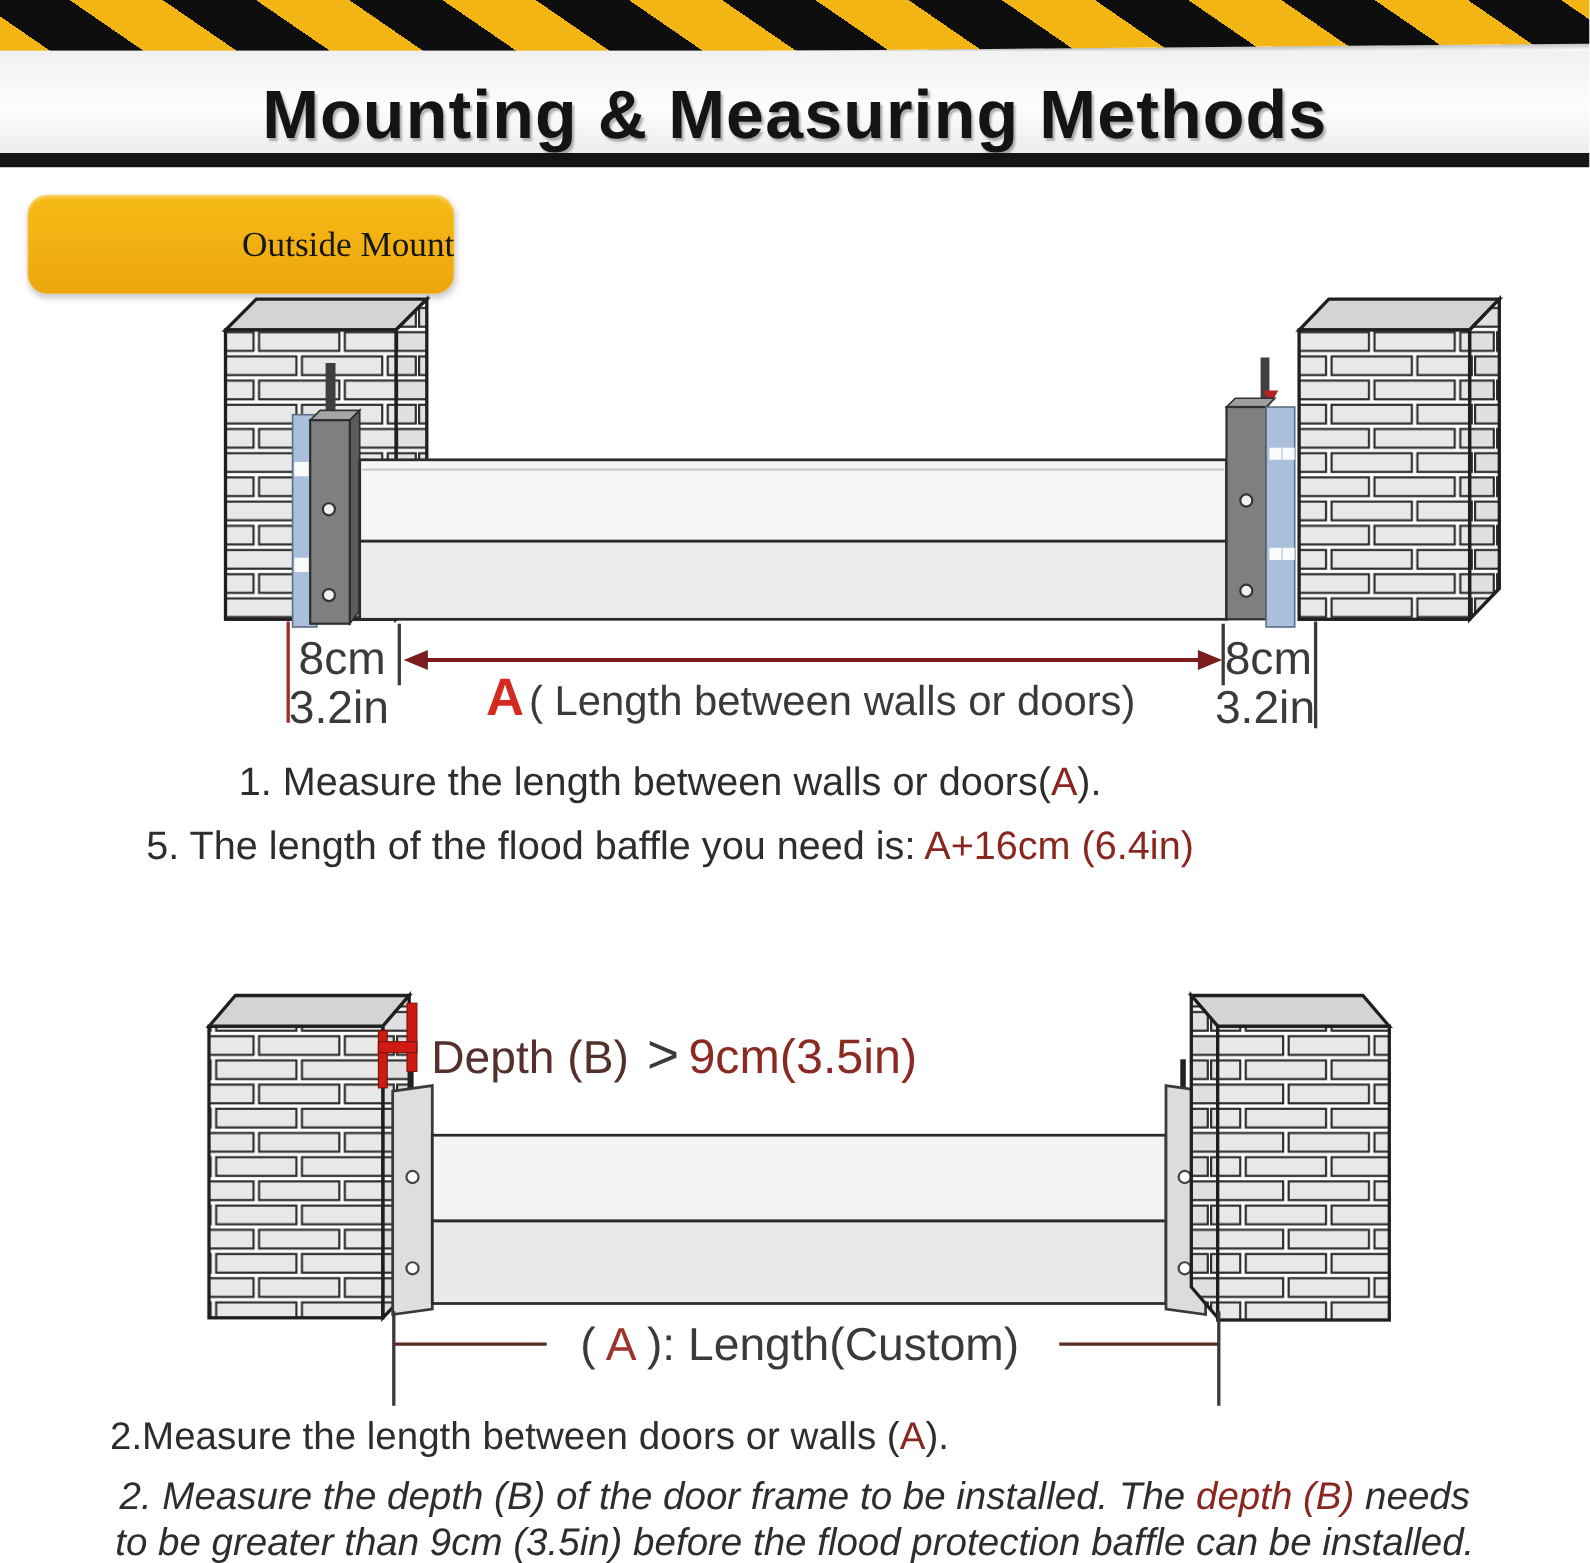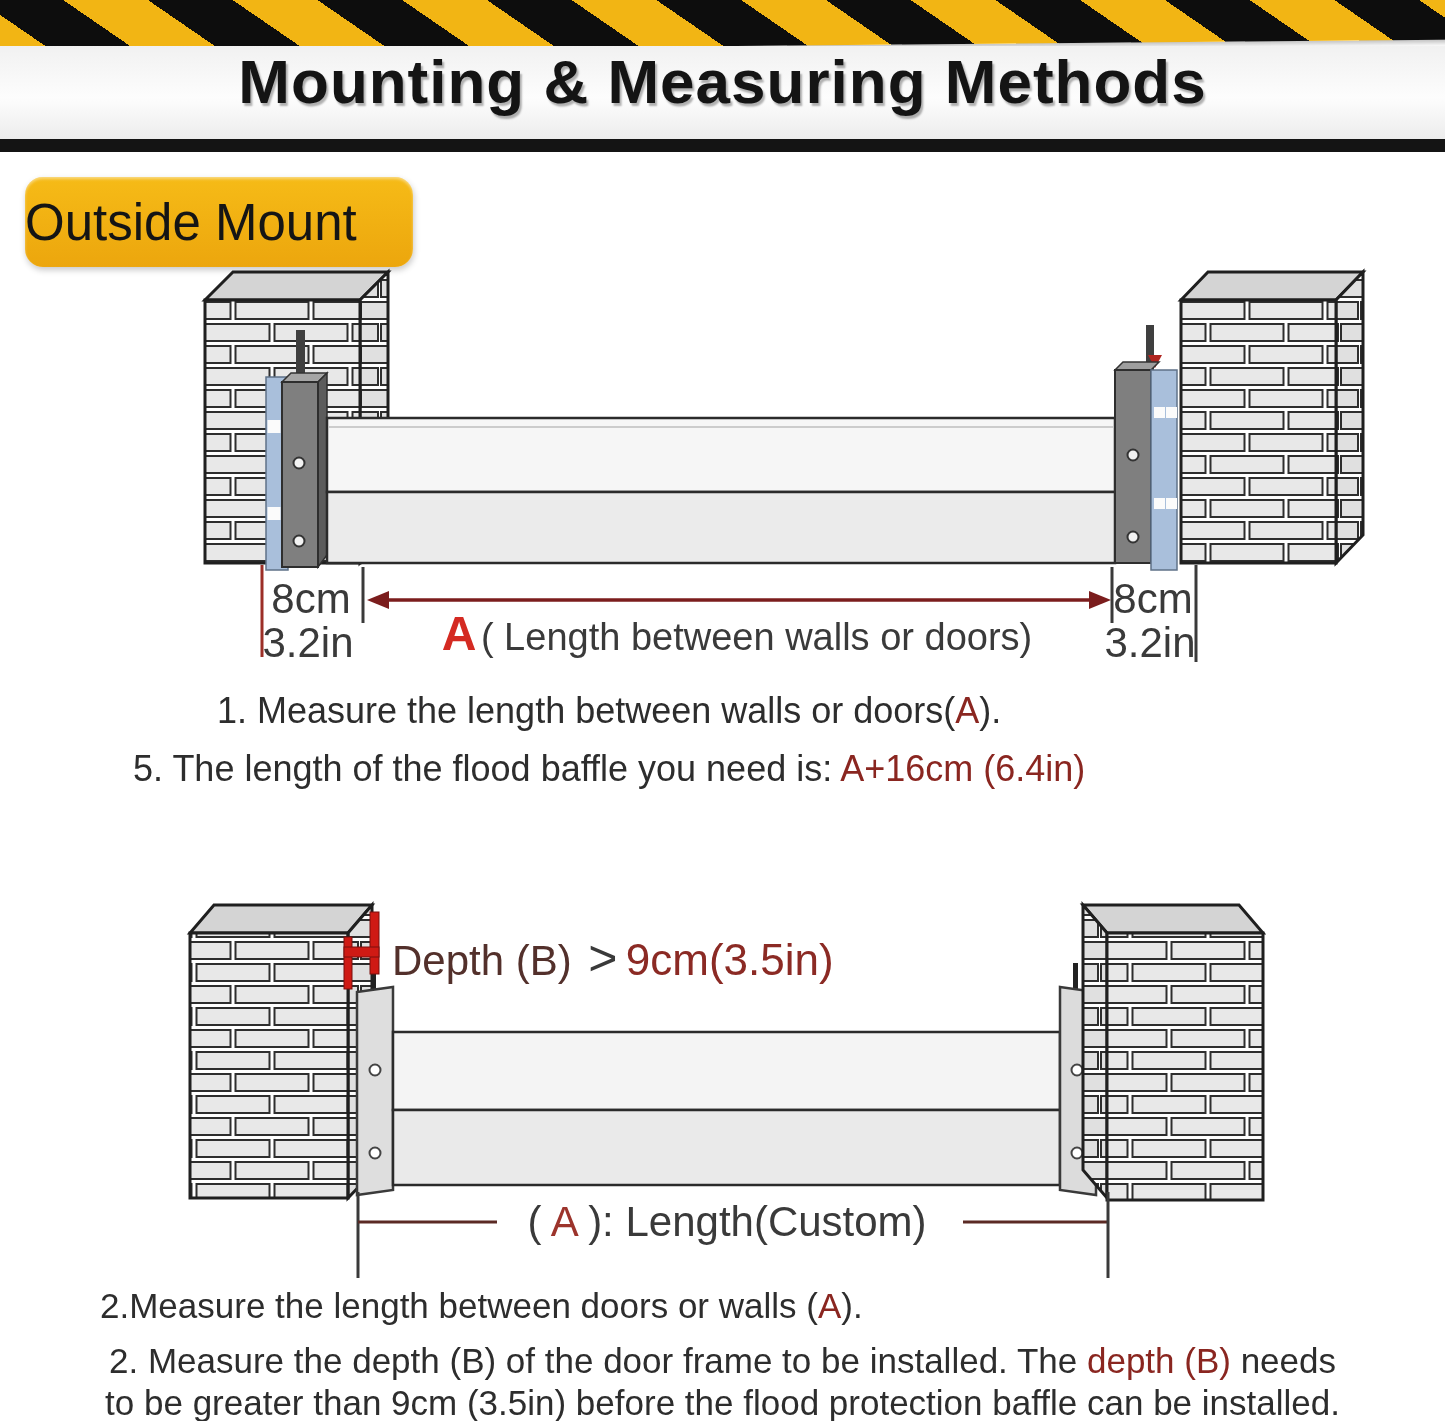--- a/index.html
+++ b/index.html
@@ -13,57 +13,58 @@
   
   .hazard-tape{
     position:absolute;top:-10px;left:-30px;width:1520px;height:56px;
     background:repeating-linear-gradient(35deg,#f2b514 0 48px,#0d0d0d 48px 96px);
     transform:rotate(-0.5deg);
     box-shadow:0 3px 5px rgba(0,0,0,.25);
   }
   .title-band{
     position:absolute;top:46px;left:0;width:100%;height:94px;
     background:linear-gradient(180deg,#f1f1f1,#fdfdfd 55%,#ececec);
-    display:flex;align-items:flex-start;justify-content:center;
+    display:flex;align-items:flex-end;justify-content:center;
   }
   .page-title{
     margin:0;font-size:62px;font-weight:700;color:#141414;letter-spacing:1px;
     text-shadow:2px 3px 2px rgba(0,0,0,.30);
     white-space:nowrap;
   }
   .title-divider{
     position:absolute;top:139px;left:-8px;width:1461px;height:13px;
     background:#141414;border-radius:7px;
   }
   
   .badge{
     position:absolute;left:25px;width:388px;height:90px;
     background:linear-gradient(180deg,#f6bb17,#eca60d);
     border-radius:18px;
-    display:flex;align-items:center;justify-content:flex-start;
-    font-size:51px;color:#151515;
+    display:flex;align-items:center;justify-content:flex-end;
+    font-size:32px;color:#151515;
     box-shadow:inset 0 2px 3px rgba(255,255,255,.45), 1px 3px 6px rgba(0,0,0,.22);
+    font-family:Liberation Serif, serif;
   }
   .badge-outside{top:177px;}
   .badge-inside{top:807px;}
   
   svg{position:absolute;left:0;display:block;}
   .svg-outside{top:255px;}
   .svg-inside{top:895px;}
   svg text{font-family:"Liberation Sans",sans-serif;}
   
   .steps{position:absolute;color:#2d2d2d;font-size:36px;text-align:center;}
   .steps p{margin:0 0 16px 0;}
   .steps-outside{top:690px;left:133px;}
   .red-txt{color:#8a2620;}
   .steps-inside-1{top:1286px;left:100px;font-size:35px;}
   .steps-inside-2{
     top:1340px;left:0;width:100%;text-align:center;font-size:35px;line-height:1.2;
   }
-  .steps-inside-2 p{margin:0;}
+  .steps-inside-2 p{margin:0;font-style:italic;}
 </style>
 </head>
 <body>
 
 <div class="page">
 
   <div class="hazard-tape"></div>
   <div class="title-band">
     <h1 class="page-title">Mounting &amp; Measuring Methods</h1>
   </div>

